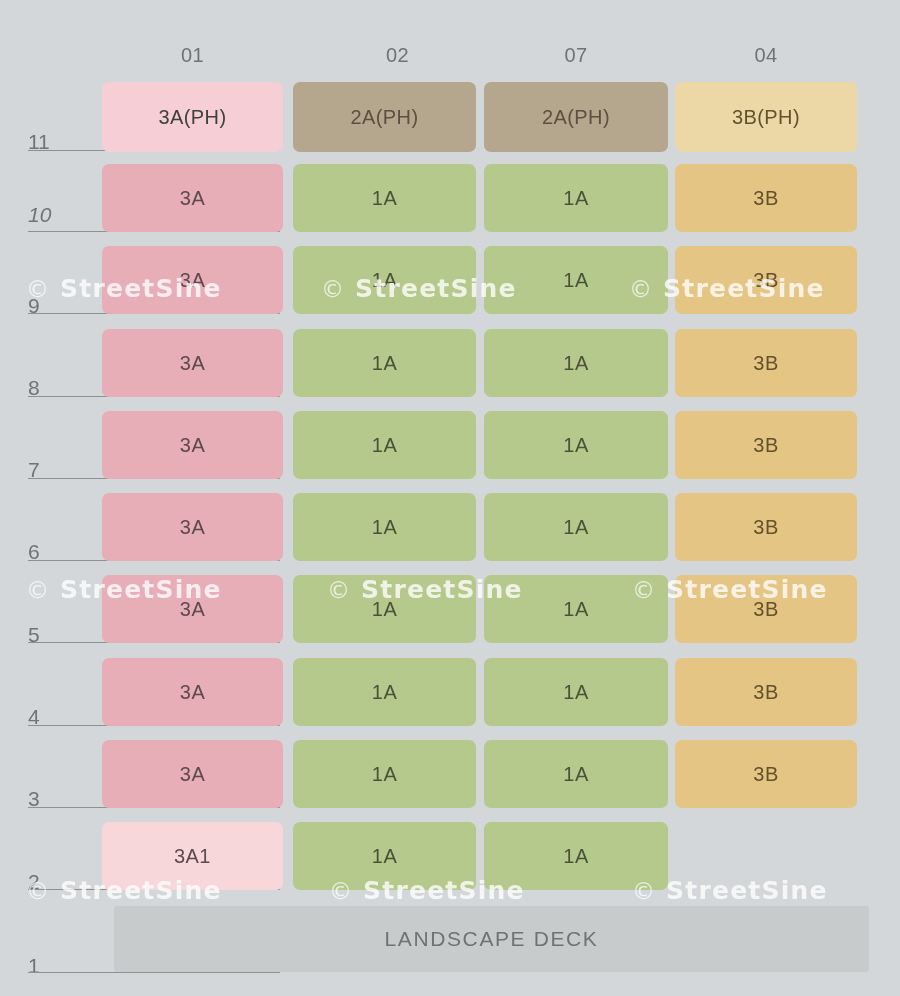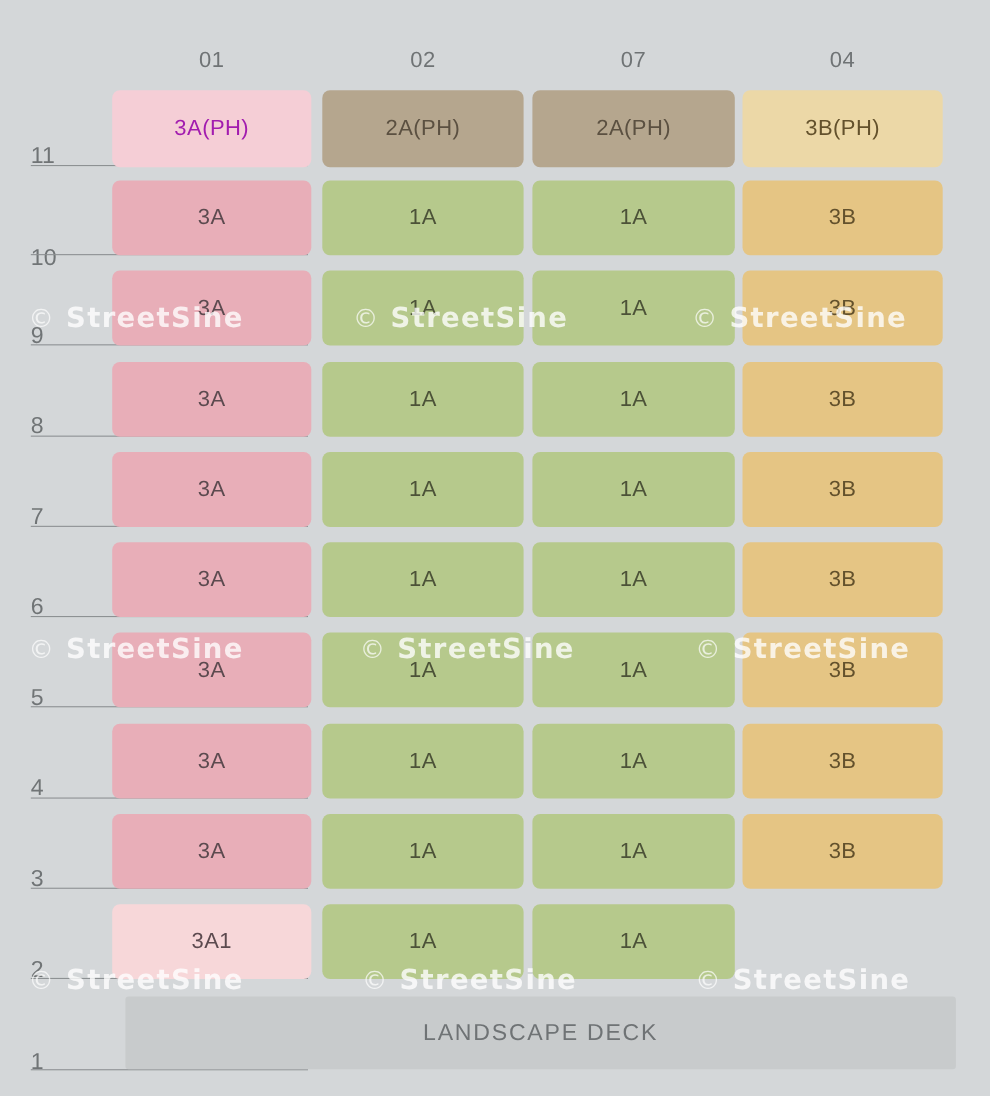--- a/index.html
+++ b/index.html
@@ -101,38 +101,38 @@
     font-weight: normal;
     font-size: 23px;
     opacity: 0.9;
   }
 </style>
 </head>
 <body style="background: rgb(212, 215, 217);">
 
 <div id="stack">
     <div class="col-header" style="left: 102px; width: 181px;">01</div>
-    <div class="col-header" style="left: 293px; width: 183px;">02</div>
+    <div class="col-header" style="left: 306px; width: 183px;">02</div>
     <div class="col-header" style="left: 484px; width: 184px;">07</div>
     <div class="col-header" style="left: 675px; width: 182px;">04</div>
     <div class="floor-num" style="top: 131px;">11</div>
     <div class="floor-rule" style="top: 150px;"></div>
-    <div class="cell" style="left: 102px; width: 181px; top: 82px; height: 70px; background: rgb(245, 206, 214); color: #a21caf;">
+    <div class="cell" style="left: 102px; width: 181px; top: 82px; height: 70px; background: rgb(245, 206, 214); color: #404040;">
       <span class="cell-label">3A(PH)</span>
     </div>
     <div class="cell" style="left: 293px; width: 183px; top: 82px; height: 70px; background: rgb(181, 166, 142); color: rgb(91, 80, 65);">
       <span class="cell-label">2A(PH)</span>
     </div>
     <div class="cell" style="left: 484px; width: 184px; top: 82px; height: 70px; background: rgb(181, 166, 142); color: rgb(91, 80, 65);">
       <span class="cell-label">2A(PH)</span>
     </div>
     <div class="cell" style="left: 675px; width: 182px; top: 82px; height: 70px; background: rgb(236, 216, 167); color: rgb(99, 81, 44);">
       <span class="cell-label">3B(PH)</span>
     </div>
-    <div class="floor-num" style="top: 224px;">10</div>
+    <div class="floor-num" style="top: 204px; font-style: italic;">10</div>
     <div class="floor-rule" style="top: 231px;"></div>
     <div class="cell" style="left: 102px; width: 181px; top: 164px; height: 68px; background: rgb(232, 174, 184); color: rgb(92, 74, 79);">
       <span class="cell-label">3A</span>
     </div>
     <div class="cell" style="left: 293px; width: 183px; top: 164px; height: 68px; background: rgb(182, 201, 140); color: rgb(76, 82, 56);">
       <span class="cell-label">1A</span>
     </div>
     <div class="cell" style="left: 484px; width: 184px; top: 164px; height: 68px; background: rgb(182, 201, 140); color: rgb(76, 82, 56);">
       <span class="cell-label">1A</span>
     </div>

